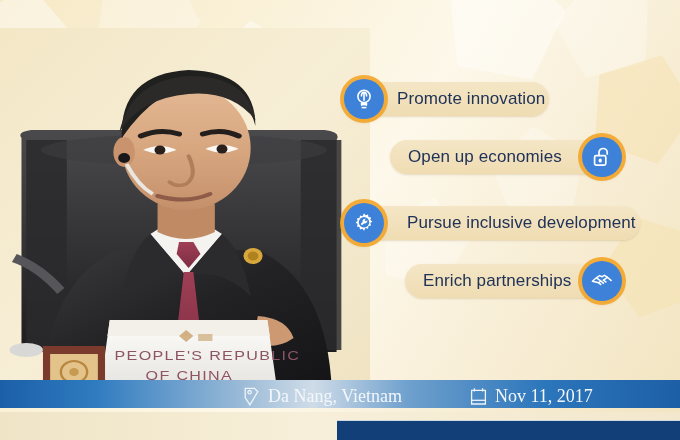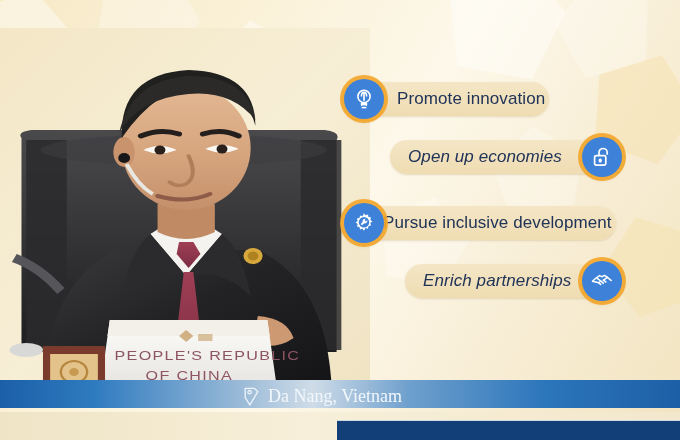--- a/index.html
+++ b/index.html
@@ -21,21 +21,21 @@
   #photo{position:absolute;left:0;top:28px;width:370px;height:362px;}
   #photo svg{display:block;width:100%;height:100%;}
 
   
   .pill{position:absolute;height:34px;border-radius:17px;
         background:linear-gradient(180deg,#f4e6c6 0%,#efdcb2 100%);
         box-shadow:0 1px 2px rgba(150,120,60,.22);
         display:flex;align-items:center;box-sizing:border-box;}
   .pill span.txt{font-size:17px;color:#203358;white-space:nowrap;letter-spacing:.1px;}
   .pill.left  span.txt{padding-left:42px;padding-right:4px;}
-  .pill.right span.txt{padding-left:18px;padding-right:44px;font-style:italic;}
+  .pill.right span.txt{padding-left:18px;padding-right:44px;}
 
   .badge{position:absolute;width:40px;height:40px;border-radius:50%;
          background:#3d82d8;display:flex;align-items:center;justify-content:center;
          box-shadow:0 0 0 4px rgba(243,166,44,.92), 0 2px 4px rgba(120,90,30,.3);}
   .badge svg{width:24px;height:24px;display:block}
 
   
   #bluebar{position:absolute;left:0;top:380px;width:680px;height:28px;
     background:linear-gradient(90deg,#1b5fa8 0%,#2f7bc0 14%,#9dbcd8 36%,#cfdce8 46%,#6fa0cd 60%,#2c76bb 80%,#1d5fa6 100%);}
   #bluebar .meta{position:absolute;top:0;height:32px;display:flex;align-items:center;gap:8px;
@@ -180,21 +180,21 @@
     <span class="txt">Open up economies</span>
   </div>
   <div class="badge" style="left:582px;top:137px;">
     <svg viewBox="0 0 24 24" fill="none" stroke="#ffffff" stroke-width="1.7">
       <rect x="4.6" y="10.6" width="11.2" height="9.6" rx="1.6" fill="none"></rect>
       <path d="M9 10.6V7.6a4.1 4.1 0 0 1 8.2 0v2.2"></path>
       <rect x="8.6" y="13.6" width="3.2" height="4" rx="1.5" fill="#ffffff" stroke="none"></rect>
     </svg>
   </div>
 
-  <div class="pill left" style="left:341px;top:206px;">
+  <div class="pill left" style="left:365px;top:206px;">
     <span class="txt">Pursue inclusive development</span>
   </div>
   <div class="badge" style="left:344px;top:203px;">
     <svg viewBox="0 0 24 24">
       <g fill="#ffffff">
         <path d="M12 2.2l1.5 2.1 2.5-.8.5 2.6 2.6.5-.8 2.5 2.1 1.5-2.1 1.5.8 2.5-2.6.5-.5 2.6-2.5-.8L12 19.8l-1.5-2.1-2.5.8-.5-2.6-2.6-.5.8-2.5L3.6 11.6l2.1-1.5-.8-2.5 2.6-.5.5-2.6 2.5.8z"></path>
       </g>
       <circle cx="12" cy="11.3" r="5.2" fill="#3d82d8"></circle>
       <path d="M13.9 7.8a2.6 2.6 0 0 0-3.3 3.3l-1.9 1.9 1.3 1.3 1.9-1.9a2.6 2.6 0 0 0 3.3-3.3l-1.3 1.3-1.3-1.3z" fill="#ffffff"></path>
     </svg>
@@ -219,17 +219,27 @@
   <div id="bluebar">
     <div class="meta" id="loc">
       <span>
         <svg viewBox="0 0 17 19" fill="none" stroke="#eef4fa" stroke-width="1.3">
           <path d="M2.2 1.3h9.2l3.4 3.4-7.9 13.2-4.7-7.4z"></path>
           <circle cx="6.6" cy="5.2" r="1.7"></circle>
         </svg>
       </span>
       <span>Da Nang, Vietnam</span>
     </div>
+    <div class="meta" id="date">
+      <span>
+        <svg viewBox="0 0 17 19" fill="none" stroke="#eef4fa" stroke-width="1.3">
+          <path d="M1.6 3.4h13.8v13.6H1.6z"></path>
+          <path d="M1.6 13.3h13.8"></path>
+          <path d="M4.4 1.2v3.2M12.6 1.2v3.2"></path>
+        </svg>
+      </span>
+      <span>Nov 11, 2017</span>
+    </div>
   </div>
 
   <div id="creamstrip"></div>
   <div id="navystrip"></div>
 </div>
 
 </body></html>

